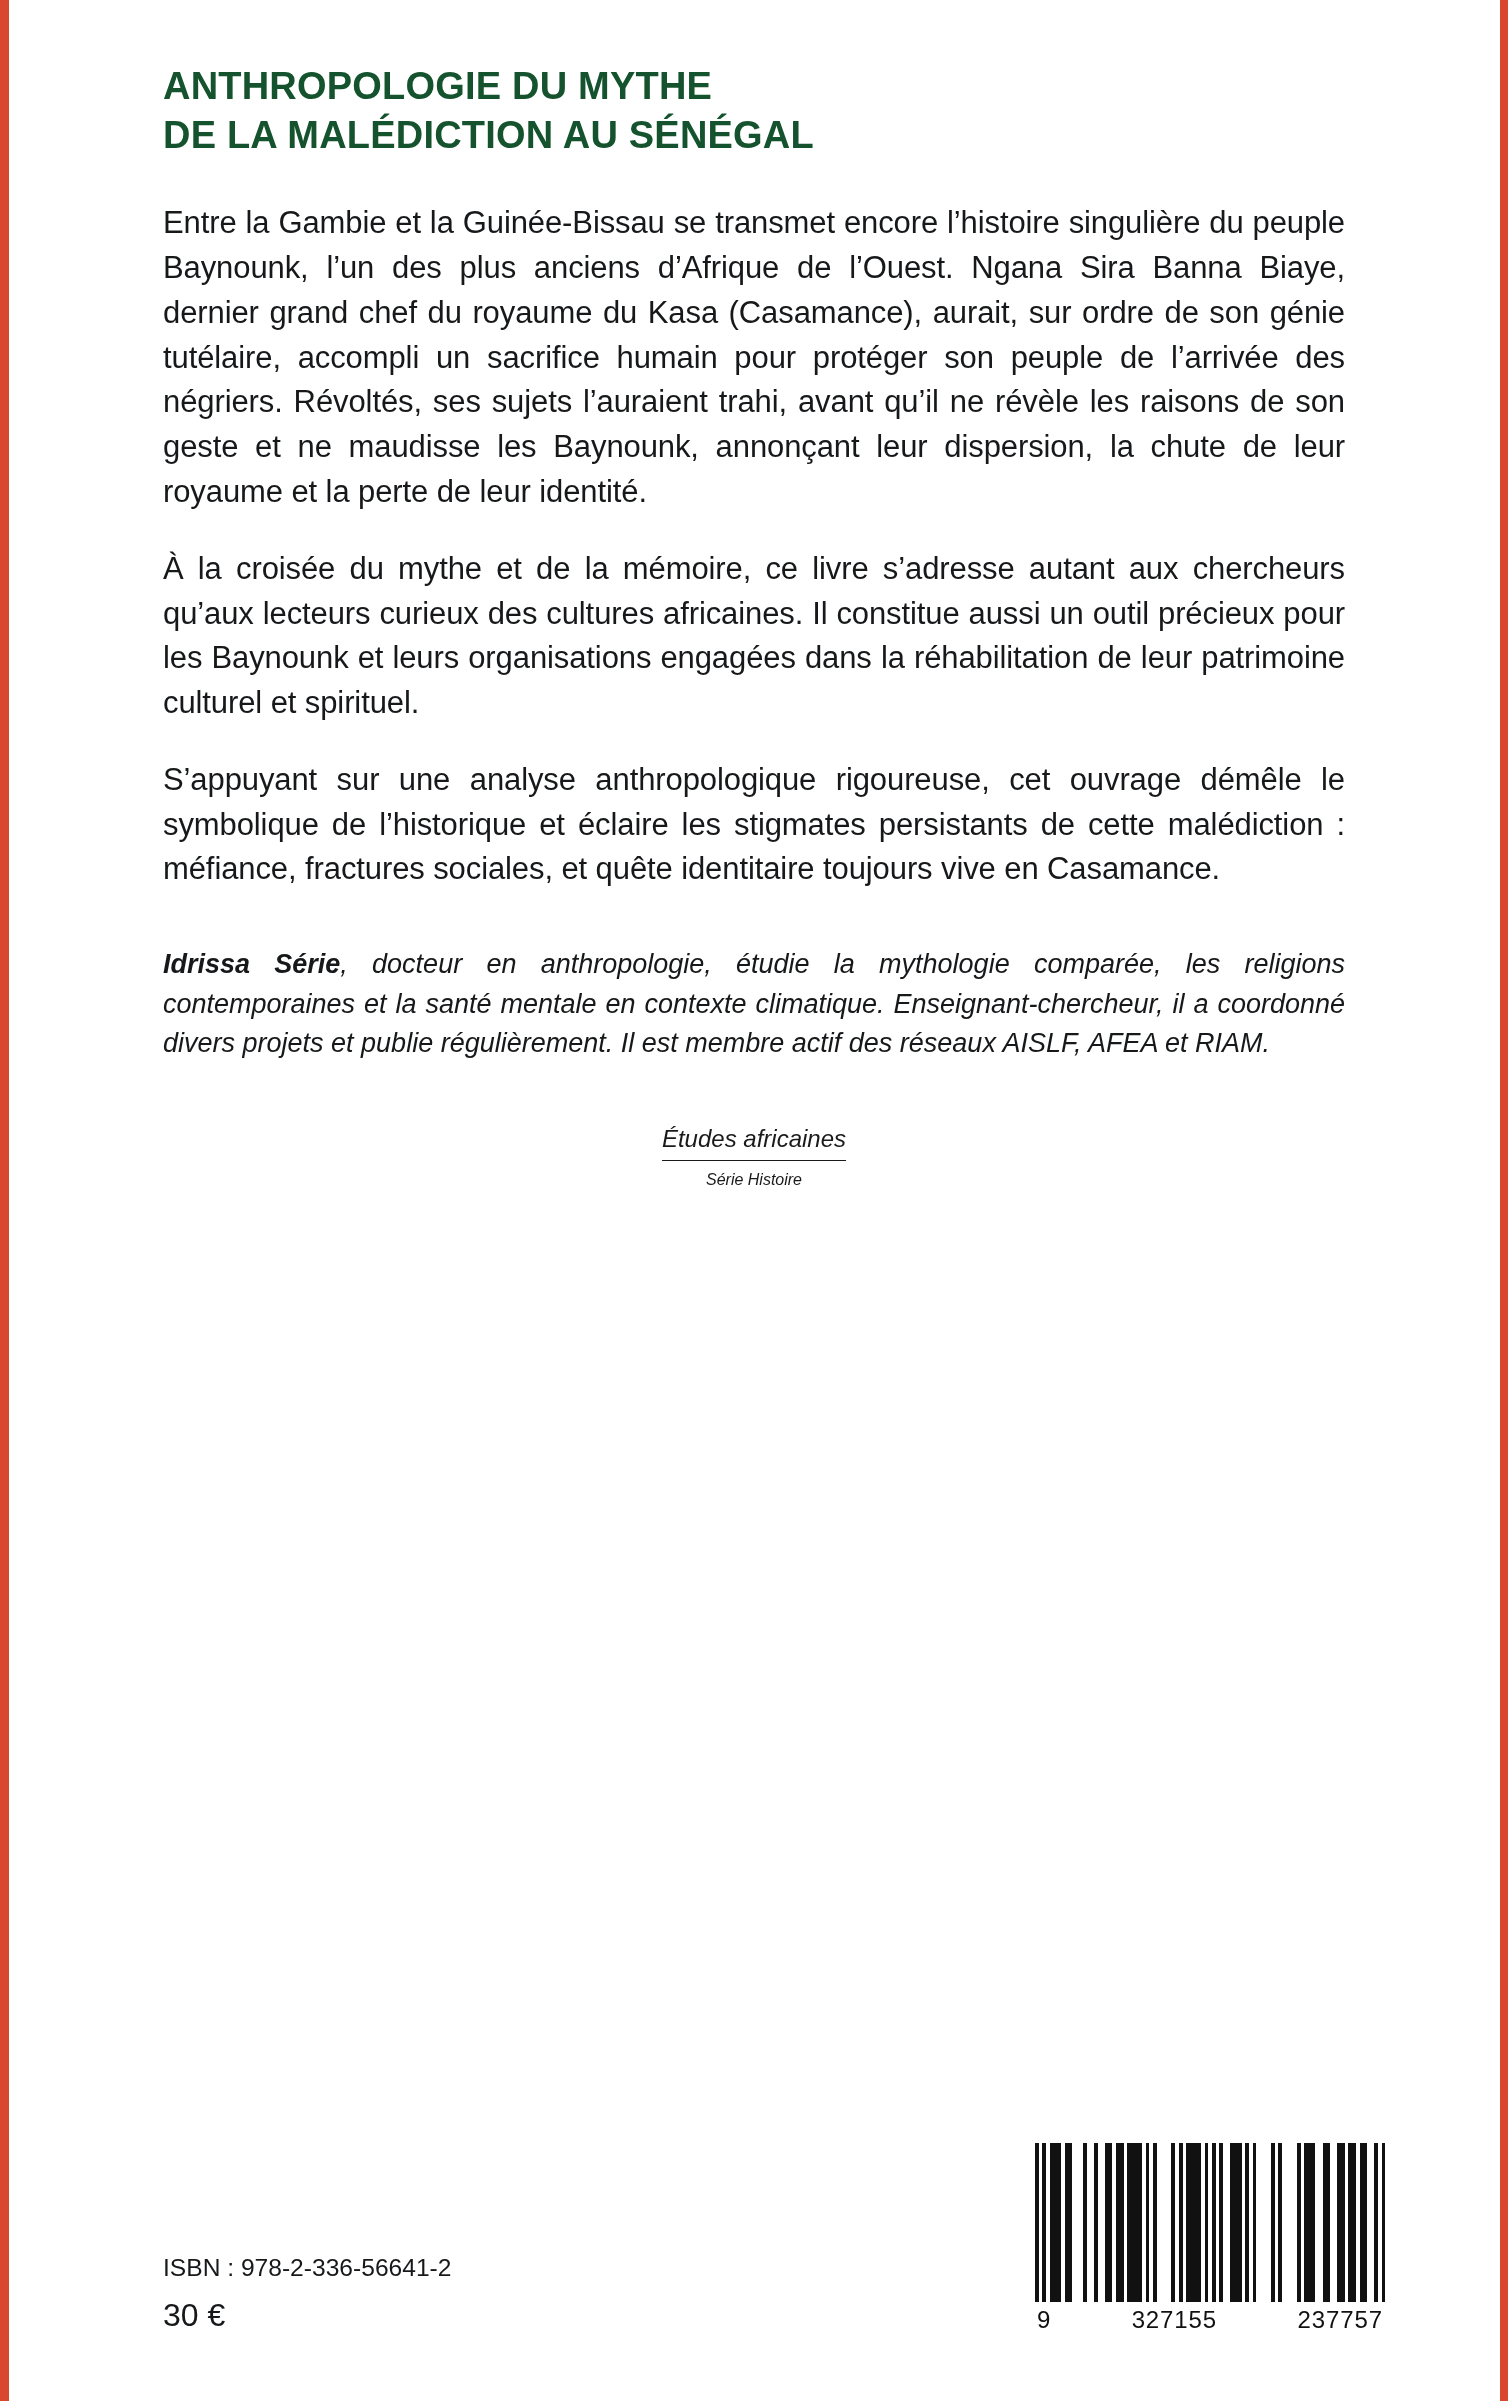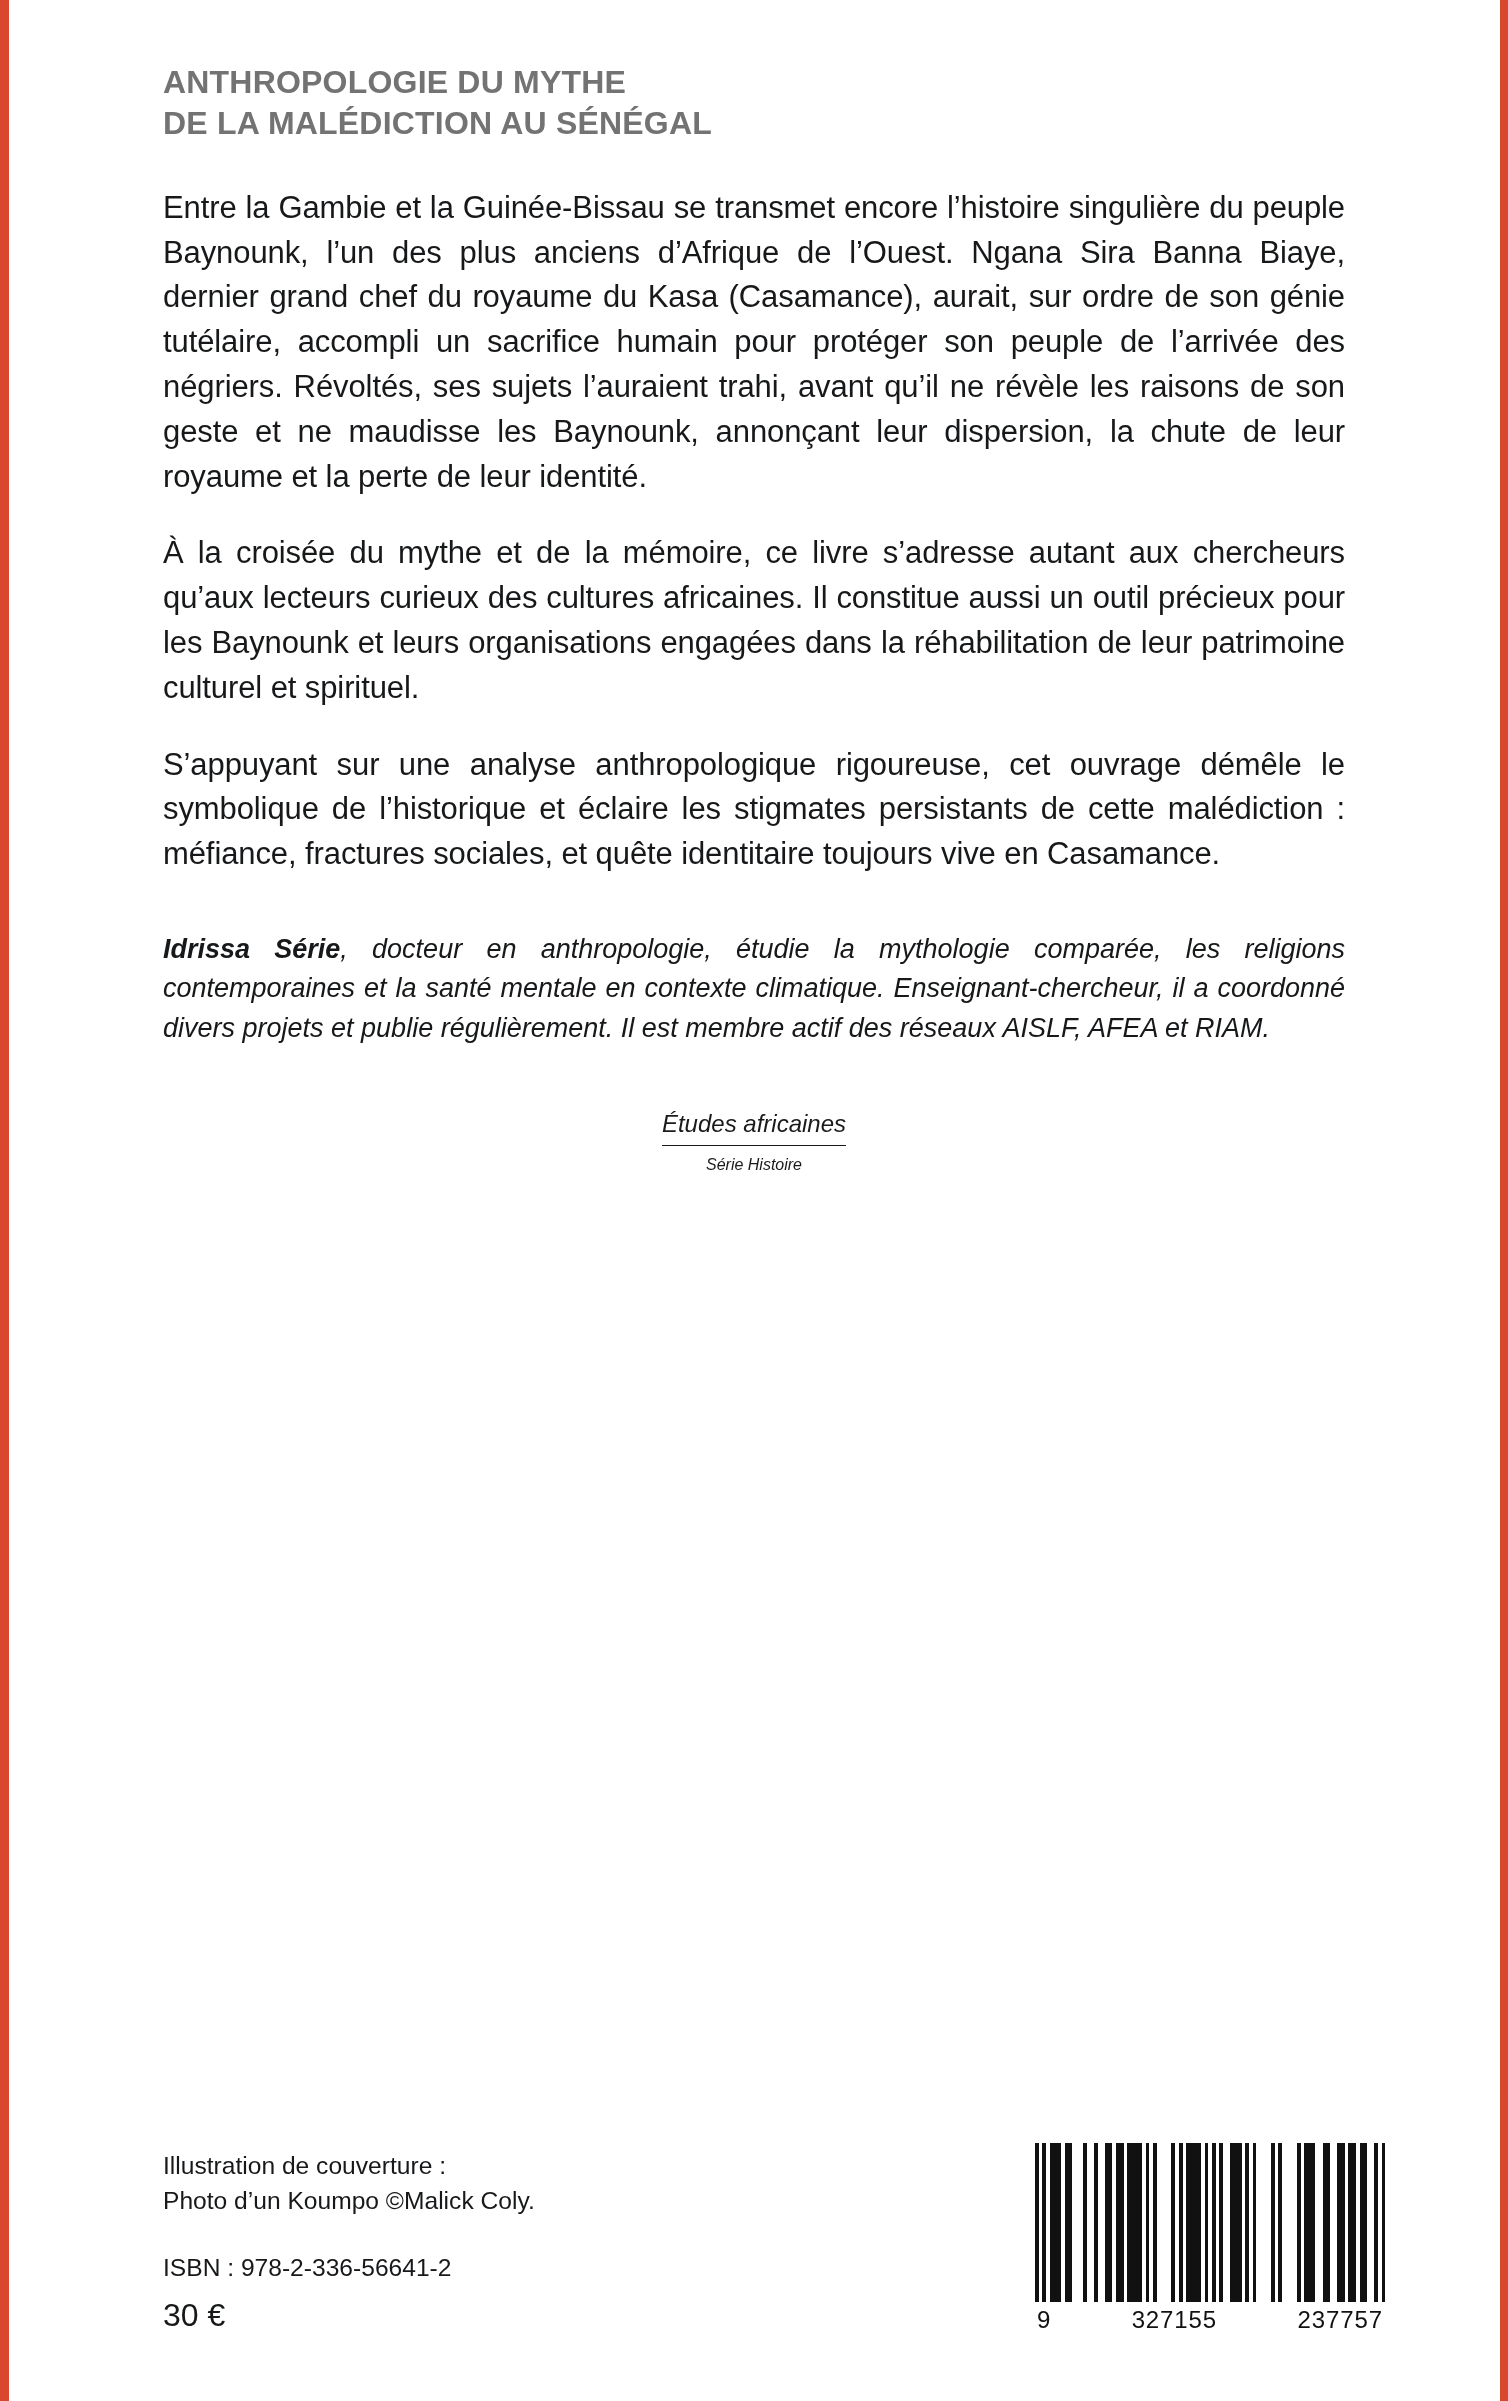--- a/index.html
+++ b/index.html
@@ -37,22 +37,22 @@
   }
 
   .content {
     position: absolute;
     left: 163px;
     right: 163px;
     top: 62px;
   }
 
   .title {
-    color: #737373;
-    font-size: 32px;
+    color: #14532d;
+    font-size: 38px;
     line-height: 1.28;
     font-weight: 700;
     letter-spacing: 0.2px;
     margin: 0 0 42px 0;
     text-transform: uppercase;
   }
   .title .line { display: block; white-space: pre; }
 
   .blurb {
     font-size: 31px;
@@ -168,24 +168,20 @@
 
     <div class="series">
       <div class="series-main">Études africaines</div>
       <div class="series-sub">Série Histoire</div>
     </div>
 
   </div>
 
   <div class="footer">
     <div class="footer-left">
-      <div class="credit">
-        <div>Illustration de couverture :</div>
-        <div>Photo d’un Koumpo ©Malick Coly.</div>
-      </div>
       <div class="isbn">ISBN : 978-2-336-56641-2</div>
       <div class="price">30 €</div>
     </div>
 
     <div class="barcode-wrap">
       <div class="barcode" id="barcode-bars">
           <div class="bar" style="flex: 1 1 0px; align-self: stretch;"></div>
           <div class="sp" style="flex: 1 1 0px; align-self: stretch;"></div>
           <div class="bar" style="flex: 1 1 0px; align-self: stretch;"></div>
           <div class="sp" style="flex: 1 1 0px; align-self: stretch; margin-bottom: 0px;"></div>

